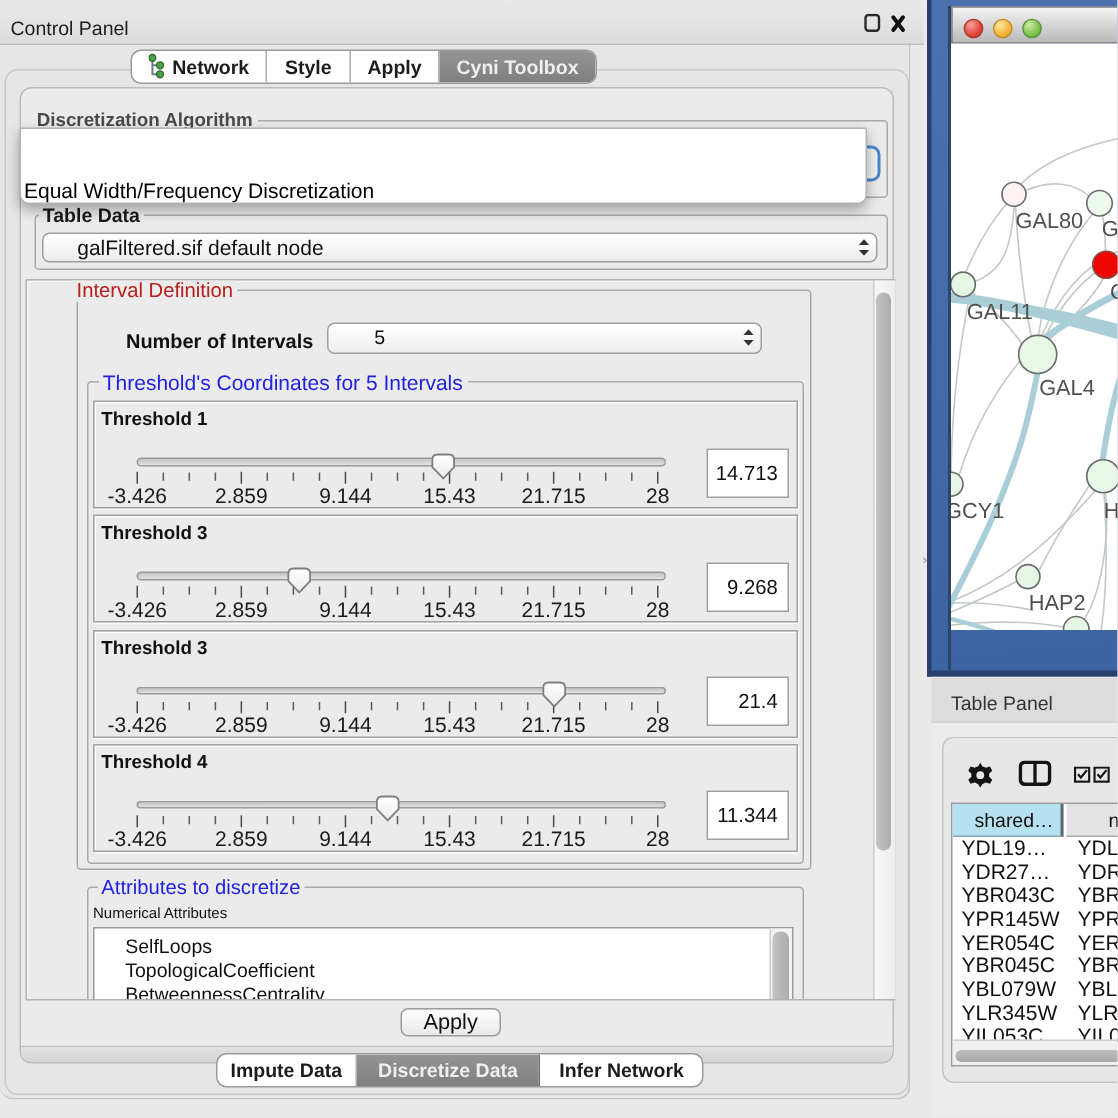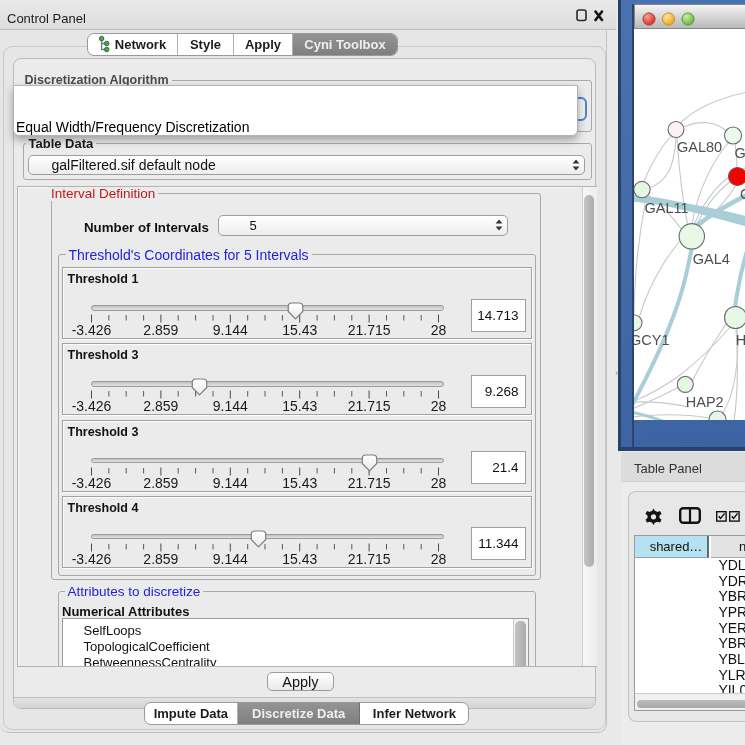--- a/index.html
+++ b/index.html
@@ -302,21 +302,21 @@
       <div class="tlab" style="left:167.3px;">9.144</div>
       <div class="tlab" style="left:236.7px;">15.43</div>
       <div class="tlab" style="left:306.1px;">21.715</div>
       <div class="tlab" style="left:375.5px;">28</div>
       <div class="vbox">11.344</div>
     </div>
 
   <div class="grp" style="left:40px;top:404px;width:478px;height:120px;">
     <span class="lbl" style="left:6px;color:#2222dd;font-size:13.5px;">Attributes to discretize</span>
   </div>
-  <div class="abs" style="left:44.5px;top:416.5px;font-size:13px;font-weight:bold;color:#111;">Numerical Attributes</div>
+  <div class="abs" style="left:44.5px;top:416.5px;font-size:10px;font-weight:normal;color:#111;">Numerical Attributes</div>
   <div class="abs" style="left:44.5px;top:430.5px;width:467px;height:60px;background:#fff;border:1px solid #999;font-size:13px;color:#111;">
     <div style="padding-left:20.5px;padding-top:4px;line-height:16.4px;">SelfLoops<br>TopologicalCoefficient<br>BetweennessCentrality<br>NeighborhoodConnectivity</div>
     <div class="abs" style="right:0;top:0;width:15.5px;height:100%;background:#f2f2f2;border-left:1px solid #ccc;"></div>
     <div class="abs sbv" style="right:2.2px;top:2px;width:11px;height:56px;"></div>
   </div>
 </div>
 
 <div class="abs" style="left:581.5px;top:187px;width:15px;height:478.5px;background:linear-gradient(to right,#f7f7f7,#ededed);border-left:1px solid #cfcfcf;"></div>
 <div class="abs sbv" style="left:584px;top:195px;width:10px;height:372px;"></div>
 
@@ -441,17 +441,18 @@
   <svg class="abs" style="left:87px;top:19px" width="25" height="11" viewBox="0 0 25 11">
     <rect x="0.7" y="0.7" width="9.4" height="9.4" fill="none" stroke="#141414" stroke-width="1.4"></rect>
     <path d="M2.7 5.2 L4.6 7.4 L8.6 2.4" stroke="#141414" stroke-width="1.5" fill="none"></path>
     <rect x="13.7" y="0.7" width="9.4" height="9.4" fill="none" stroke="#141414" stroke-width="1.4"></rect>
     <path d="M15.7 5.2 L17.6 7.4 L21.6 2.4" stroke="#141414" stroke-width="1.5" fill="none"></path>
   </svg>
 
   <div class="abs" style="left:5px;top:43.5px;width:112px;height:175.5px;background:#fff;border:1px solid #9a9a9a;border-right:none;overflow:hidden;font-size:14px;color:#111;">
     <div class="abs" style="left:0;top:0;width:74px;height:21.5px;background:#b6e1f0;border-right:2px solid #5f6a6e;border-bottom:1px solid #8aa7b3;text-align:center;line-height:21px;font-size:13px;text-indent:10px;">shared…</div>
     <div class="abs" style="left:76px;top:0;width:36px;height:21.5px;background:#e3e3e3;border-bottom:1px solid #aaa;padding-left:28px;line-height:21px;font-size:13px;">name</div>
+    <div class="abs" style="left:6px;top:22px;line-height:15.66px;">YDL19…<br>YDR27…<br>YBR043C<br>YPR145W<br>YER054C<br>YBR045C<br>YBL079W<br>YLR345W<br>YIL053C</div>
     <div class="abs" style="left:83.4px;top:22px;line-height:15.66px;">YDL19<br>YDR27<br>YBR04<br>YPR14<br>YER05<br>YBR04<br>YBL07<br>YLR34<br>YIL05</div>
     <div class="abs" style="left:0;top:157px;width:112px;height:18.5px;background:#f0f0f0;border-top:1px solid #ccc;"></div>
     <div class="abs sbh" style="left:1.5px;top:163.8px;width:110px;height:8.6px;"></div>
   </div>
 </div>
 
 </body></html>

